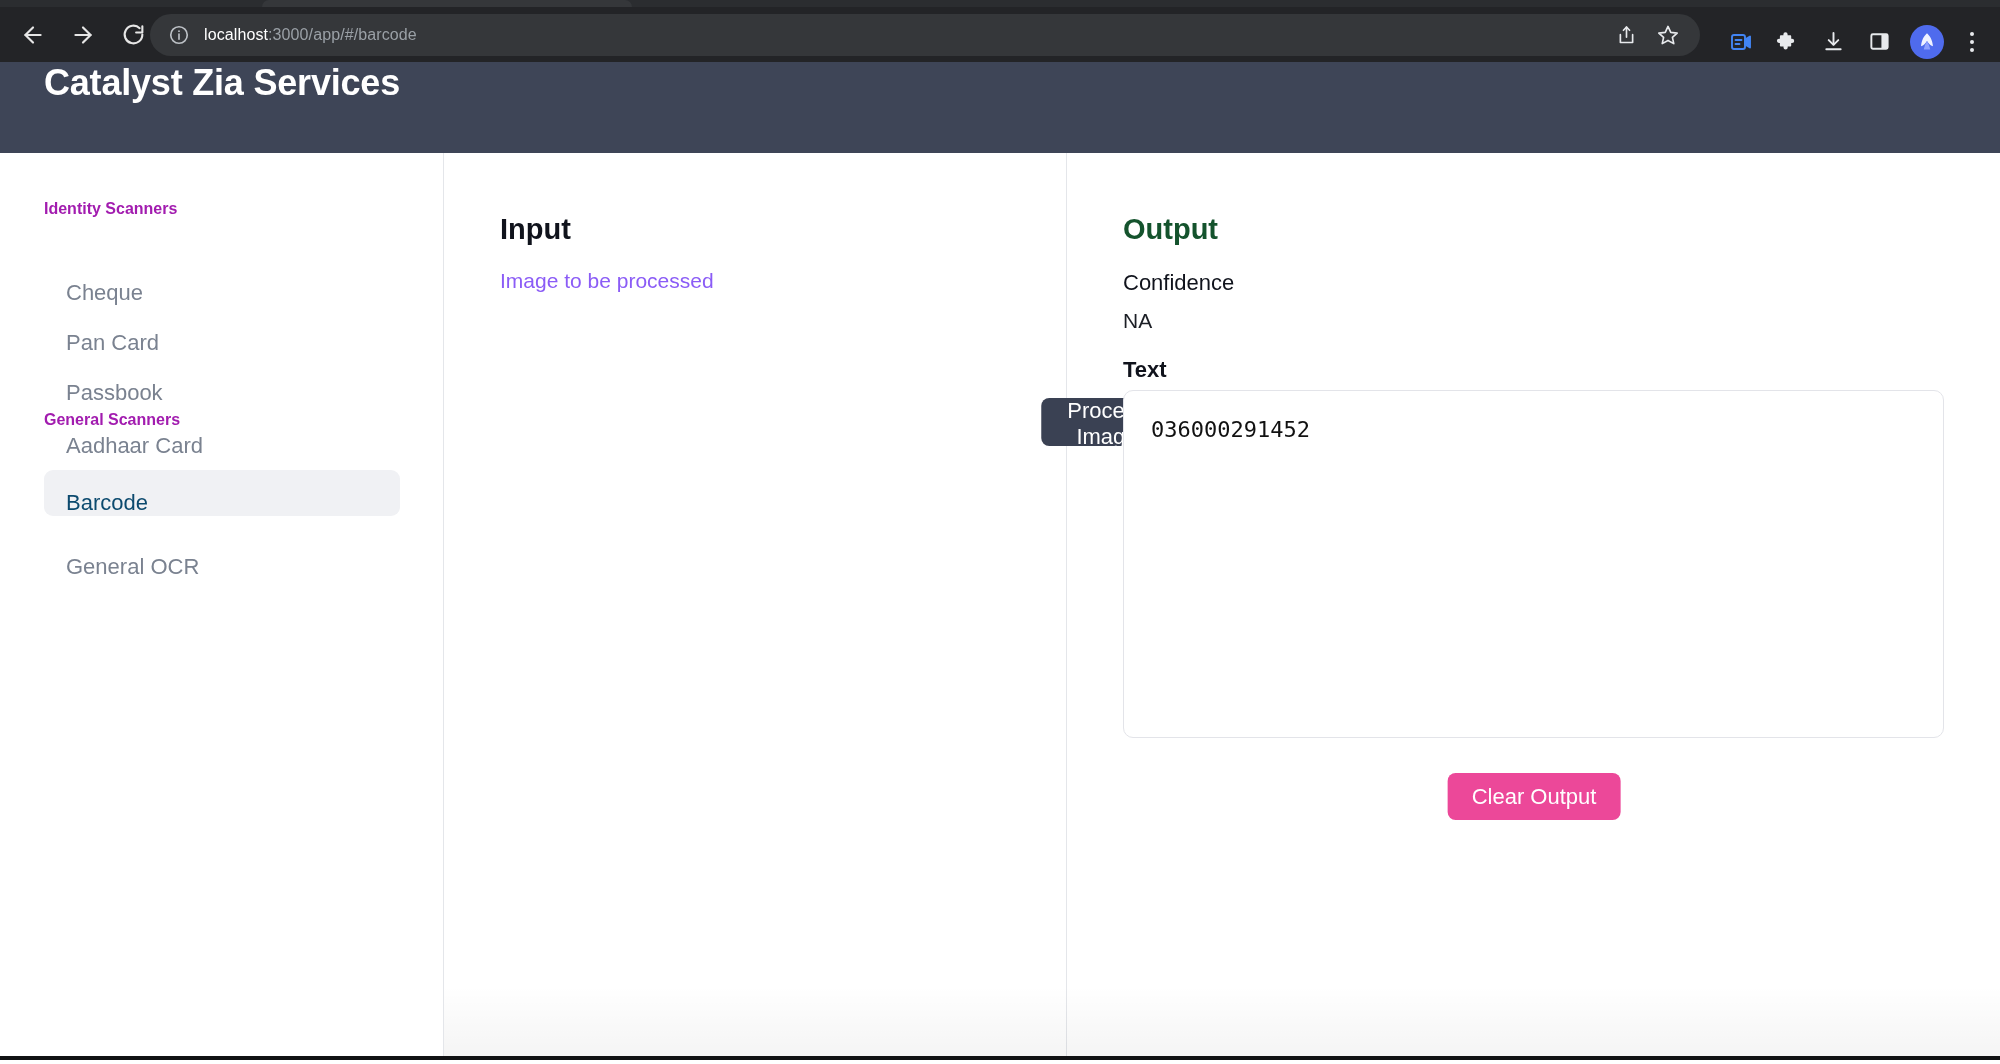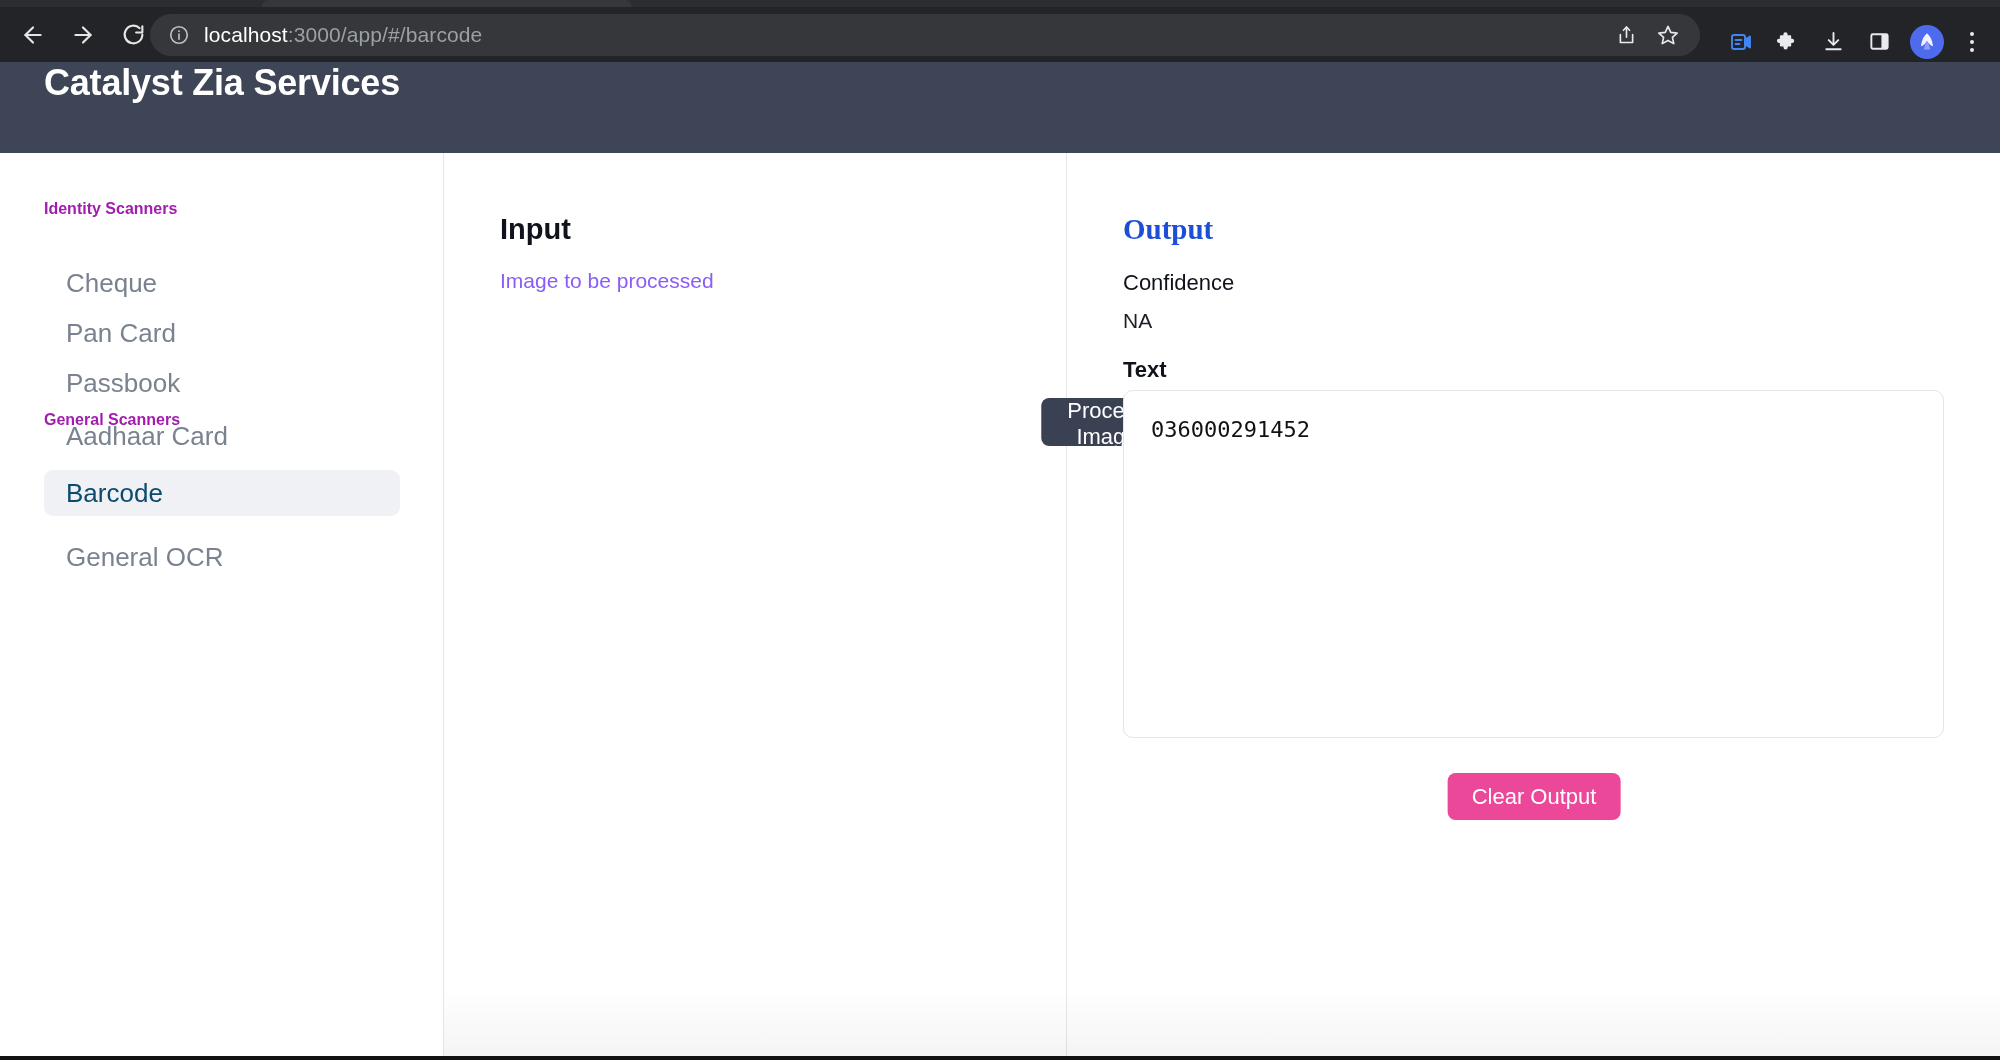--- a/index.html
+++ b/index.html
@@ -63,21 +63,21 @@
     width: 1550px;
     height: 42px;
     background: #35373a;
     border-radius: 21px;
     display: flex;
     align-items: center;
     padding-left: 18px;
   }
   #site-info-icon { margin-right: 14px; display:flex; }
   #url-text {
-    font-size: 21px;
+    font-size: 16px;
     color: #9aa0a6;
     letter-spacing: .1px;
     white-space: nowrap;
   }
   #url-text .host { color: #ffffff; }
 
   #omnibox-actions {
     position: absolute;
     right: 14px;
     top: 0;
@@ -195,24 +195,24 @@
   }
   #group-identity { position: absolute; top: 47px; }
   #group-general  { position: absolute; top: 258px; }
 
   .sb-item {
     position: absolute;
     left: 44px;
     width: 356px;
     height: 46px;
     display: flex;
-    align-items: center;
+    align-items: flex-end;
     padding-left: 22px;
     border-radius: 9px;
-    font-size: 26px;
+    font-size: 22px;
     color: #7a8290;
   }
   .sb-item.active {
     background: #f0f1f4;
     color: #0c4a6e;
   }
 
   
   #input-col {
     position: absolute;
@@ -281,22 +281,21 @@
     position: absolute;
     top: 0; left: 1067px;
     width: 933px;
     height: 907px;
   }
   #output-heading {
     position: absolute;
     top: 60px; left: 56px;
     font-size: 29px;
     font-weight: bold;
-    color: #1d4ed8;
-    font-family: Liberation Serif, serif;
+    color: #14532d;
   }
   #confidence-label {
     position: absolute;
     top: 117px; left: 56px;
     font-size: 22px;
     font-weight: normal;
     color: #10131c;
   }
   #confidence-value {
     position: absolute;

